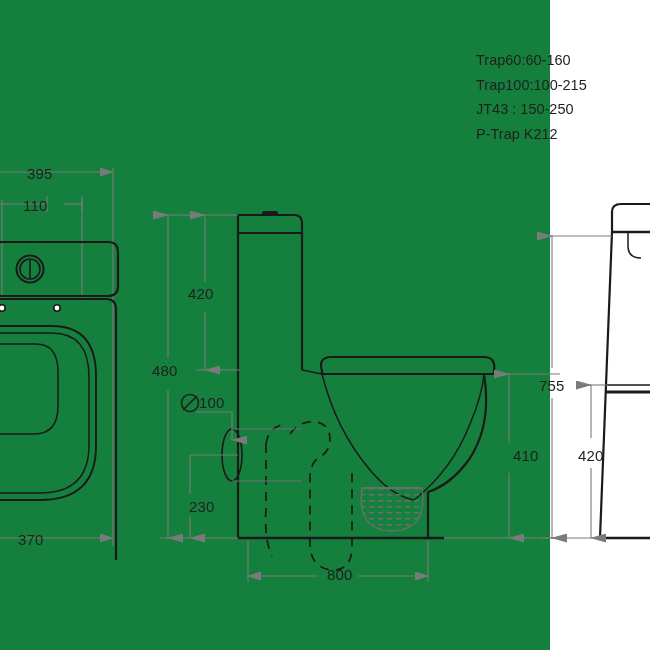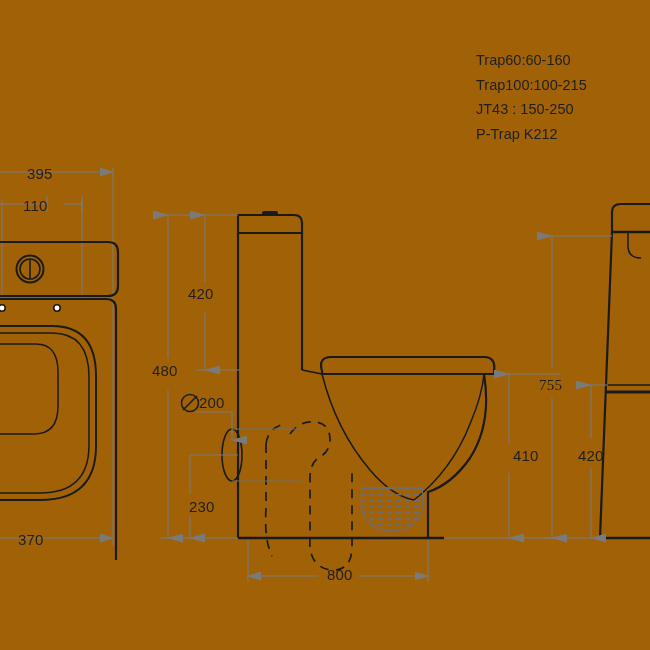--- a/index.html
+++ b/index.html
@@ -1,18 +1,18 @@
 <!DOCTYPE html>
 <html><head>
 <meta charset="utf-8">
 <style>
   html,body{margin:0;padding:0;background:#ffffff;}
   body{width:650px;height:650px;overflow:hidden;
        font-family:"Liberation Sans","DejaVu Sans",sans-serif;color:#1a1a1a;}
-  #sheet{position:relative;width:650px;height:650px;background:#a16207;}
+  #sheet{position:relative;width:550px;height:650px;background:#15803d;}
   #sheet svg{display:block;position:absolute;left:0;top:0;}
   .notes{position:absolute;left:476px;top:48px;width:180px;}
   .notes div{font-size:14.5px;line-height:24.5px;color:#1f1f1f;white-space:nowrap;}
   .dim{position:absolute;font-size:15px;color:#1f1f1f;white-space:nowrap;
        letter-spacing:0.2px;}
 </style>
 </head>
 <body>
 
 <div id="sheet">
@@ -139,21 +139,21 @@
     <div>JT43  : 150-250</div>
     <div>P-Trap K212</div>
   </div>
 
   <div class="dim" style="left:27px;top:165px;">395</div>
   <div class="dim" style="left:23px;top:197px;">110</div>
   <div class="dim" style="left:18px;top:531px;">370</div>
 
   <div class="dim" style="left:152px;top:362px;">480</div>
   <div class="dim" style="left:188px;top:285px;">420</div>
-  <div class="dim" style="left:199px;top:394px;">200</div>
+  <div class="dim" style="left:199px;top:394px;">100</div>
   <div class="dim" style="left:189px;top:498px;">230</div>
   <div class="dim" style="left:497px;top:447px;margin-left:16px;">410</div>
   <div class="dim" style="left:327px;top:566px;">800</div>
 
-  <div class="dim" style="left:539px;top:377px;font-family:Liberation Serif, serif;">755</div>
+  <div class="dim" style="left:539px;top:377px;">755</div>
   <div class="dim" style="left:578px;top:447px;">420</div>
 
 </div>
 
 </body></html>

